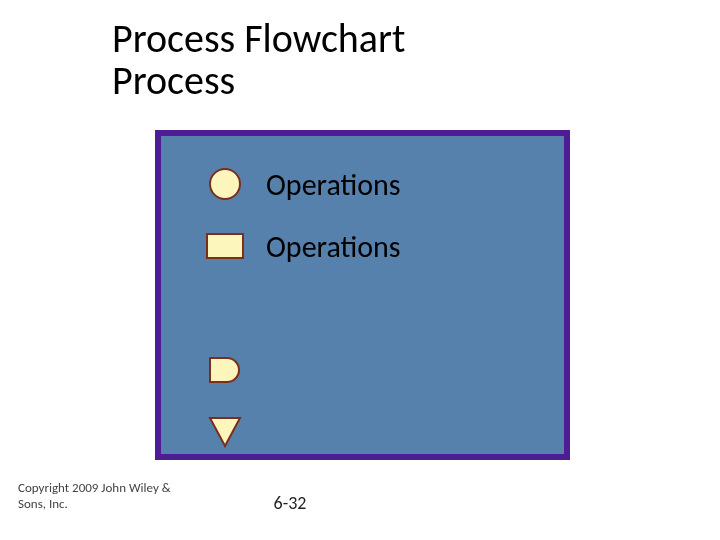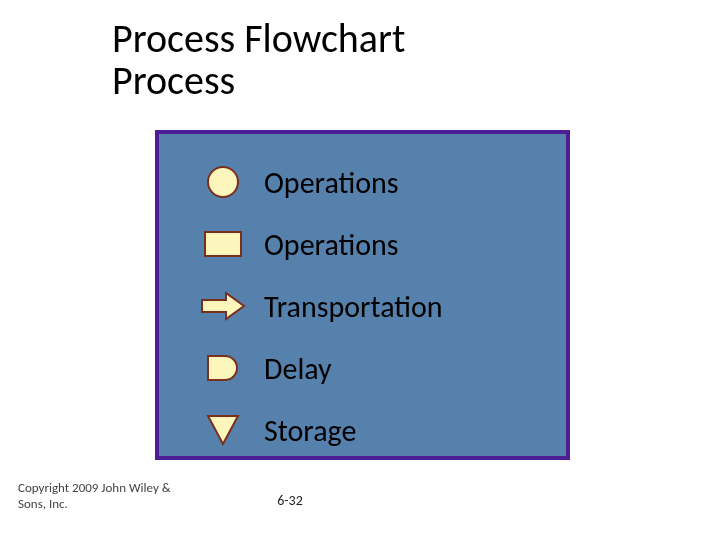--- a/index.html
+++ b/index.html
@@ -26,21 +26,21 @@
     color: #000;
     font-weight: 400;
   }
   .panel {
     position: absolute;
     left: 155px;
     top: 130px;
     width: 415px;
     height: 330px;
     background: #5781ad;
-    border: 4px solid #4c1d95;
+    border: 6px solid #4c1d95;
     box-sizing: border-box;
     text-decoration: underline;
   }
   .row {
     position: absolute;
     left: 0;
     width: 100%;
     height: 60px;
     display: flex;
     align-items: center;
@@ -67,21 +67,21 @@
     color: #444;
     width: 160px;
     line-height: 1.2;
   }
   .pagenum {
     position: absolute;
     left: 0;
     right: 0;
     top: 492px;
     text-align: center;
-    font-size: 14px;
+    font-size: 18px;
     color: #222;
   }
   svg { display: block; }
 </style>
 </head>
 <body>
 
 <div class="slide">
 
   <div class="title">
@@ -102,45 +102,35 @@
 
     <div class="row" style="top:80px">
       <span class="icon-wrap">
         <svg width="40" height="28" viewBox="0 0 40 28">
           <rect x="2" y="2" width="36" height="24" fill="#fdf6bc" stroke="#7a2e1c" stroke-width="2"></rect>
         </svg>
       </span>
       <span class="label">Operations</span>
     </div>
 
-    <div class="row" style="top:142px">
-      <span class="icon-wrap">
-        <svg width="46" height="30" viewBox="0 0 46 30">
-          <polygon points="2,9 26,9 26,2 44,15 26,28 26,21 2,21" fill="#fdf6bc" stroke="#7a2e1c" stroke-width="2" stroke-linejoin="miter"></polygon>
-        </svg>
-      </span>
-      <span class="label">Transportation</span>
-    </div>
 
     <div class="row" style="top:204px">
       <span class="icon-wrap">
         <svg width="36" height="30" viewBox="0 0 36 30">
           <path d="M 3 3 H 20 A 12 12 0 0 1 20 27 H 3 Z" fill="#fdf6bc" stroke="#7a2e1c" stroke-width="2"></path>
         </svg>
       </span>
-      <span class="label">Delay</span>
     </div>
 
     <div class="row" style="top:266px">
       <span class="icon-wrap">
         <svg width="34" height="32" viewBox="0 0 34 32">
           <polygon points="2,2 32,2 17,30" fill="#fdf6bc" stroke="#7a2e1c" stroke-width="2" stroke-linejoin="miter"></polygon>
         </svg>
       </span>
-      <span class="label">Storage</span>
     </div>
 
   </div>
 
   <div class="copyright">Copyright 2009 John Wiley &amp; Sons, Inc.</div>
   <div class="pagenum">6-32</div>
 
 </div>
 
 </body></html>

